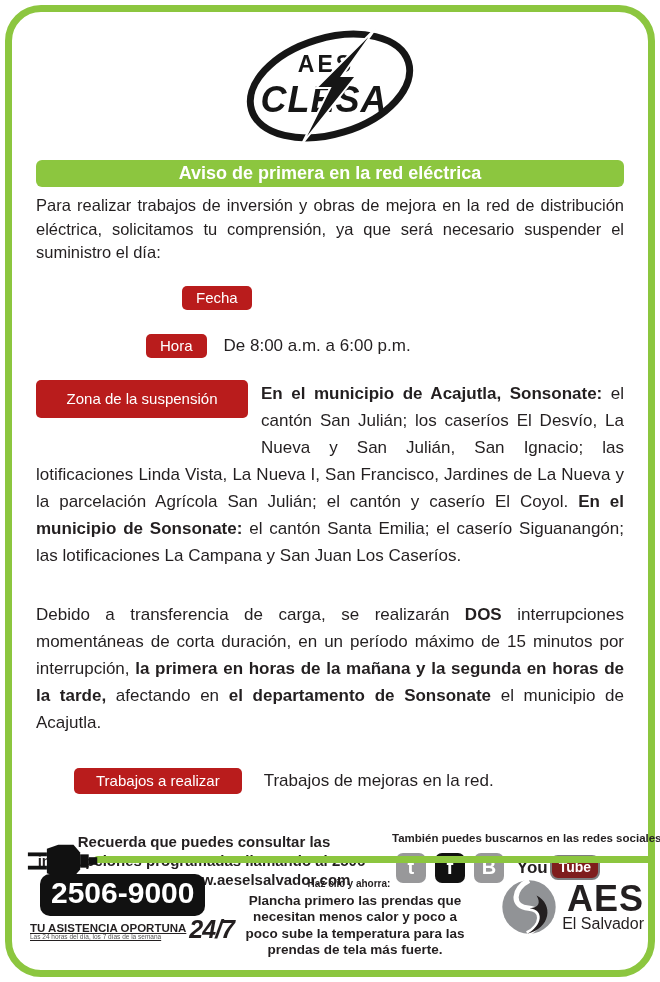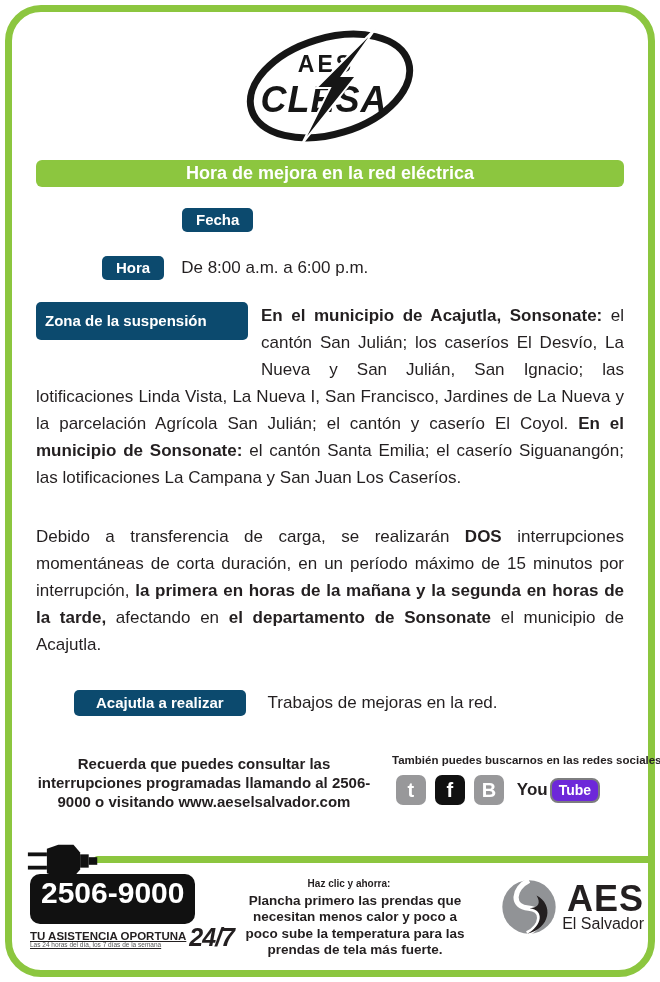--- a/index.html
+++ b/index.html
@@ -13,23 +13,23 @@
   .logo-wrap svg { display:block; }
 
   .banner { margin-top:12px; background:#8cc63f; border-radius:6px; height:27px;
             display:flex; align-items:center; justify-content:center;
             color:#fff; font-weight:bold; font-size:18px; }
 
   .intro { margin-top:7px; font-size:16.5px; line-height:23.5px; text-align:justify; }
 
   .kv-row { display:flex; align-items:center; }
   .kv-row.fecha { margin:21px 0 0 146px; }
-  .kv-row.hora  { margin:24px 0 0 66px; }
-  .pill { background:#0c4a6e; color:#fff; font-weight:bold; border-radius:5px;
-          white-space:nowrap; }
+  .kv-row.hora  { margin:24px 0 0 110px; }
+  .pill { background:#b91c1c; color:#fff; font-weight:normal; border-radius:5px;
+          text-align:center; white-space:nowrap; }
   .pill.small { font-size:15px; padding:3px 14px 4px; }
   .kv-val { margin-left:17px; font-size:17px; }
 
   .rich-block { font-size:17px; line-height:27px; text-align:justify; }
   .rich-block .b { font-weight:bold; }
   .zona-block { margin-top:22px; }
   .transf-block { margin-top:32px; }
   .float-label { float:left; width:212px; height:56px; margin-right:13px; }
   .float-label .pill { display:block; font-size:15px; padding:5px 9px 6px; }
   .clearfix::after { content:""; display:block; clear:both; }
@@ -42,31 +42,31 @@
   .footer-left { width:342px; font-weight:bold; font-size:15px; line-height:19px; text-align:center; }
   .footer-right { width:252px; }
   .social-title { font-weight:bold; font-size:11.5px; text-align:left; white-space:nowrap;margin-left:20px; }
   .social-row { margin-top:9px; display:flex; align-items:center; justify-content:center; gap:9px; }
   .sq-icon { width:30px; height:30px; border-radius:7px; display:flex; align-items:center; justify-content:center;
              color:#fff; font-weight:bold; font-size:20px; }
   .sq-icon.grey { background:#98989a; }
   .sq-icon.black { background:#111; }
   .yt { display:flex; align-items:center; gap:2px; margin-left:4px; }
   .yt-you { font-weight:bold; font-size:17px; color:#231f20; }
-  .yt-tube { background:#6d28d9; border:2px solid #7d7d7f; color:#fff; font-weight:bold; font-size:14px;
+  .yt-tube { background:#7f1d1d; border:2px solid #7d7d7f; color:#fff; font-weight:bold; font-size:14px;
              border-radius:8px; padding:2px 7px 3px; }
 
   .cable { position:absolute; top:856px; left:94px; right:11px; height:7px; background:#8cc63f;
            border-radius:4px 0 0 4px; }
   .plug { position:absolute; top:842px; left:26px; }
 
   .bottom { position:absolute; top:874px; left:30px; right:16px; display:flex; align-items:flex-start; }
   .phone-col { width:192px; }
   .phone-box { display:inline-block; background:#111; color:#fff; font-weight:bold; font-size:30px;
-               letter-spacing:0; padding:2px 11px 14px; border-radius:10px; white-space:nowrap; }
+               letter-spacing:0; padding:2px 11px 6px; border-radius:10px; white-space:nowrap;margin-left:10px; }
   .assist-row { display:flex; align-items:flex-end; margin-top:2px; }
   .assist-col { line-height:1.05;text-decoration:underline; }
   .assist-main { font-weight:bold; font-size:11.5px; white-space:nowrap; }
   .assist-fine { font-size:6.5px; color:#555; white-space:nowrap; }
   .badge247 { font-weight:bold; font-style:italic; font-size:25px; letter-spacing:-1px; margin-left:3px; line-height:0.9; }
 
   .tip-col { flex:1; text-align:center; font-size:13.5px; line-height:16.5px; padding:2px 6px 0; }
   .tip-title { font-weight:bold; font-size:10px; }
   .tip-body { font-weight:bold;margin-left:12px; }
 
@@ -87,22 +87,23 @@
       <svg width="176" height="124" viewBox="0 0 176 124">
         <g transform="rotate(-17 88 62)">
           <ellipse cx="88" cy="62" rx="82" ry="48" fill="none" stroke="#161616" stroke-width="7"></ellipse>
         </g>
         <text x="84" y="48" font-size="23" font-weight="bold" letter-spacing="3" text-anchor="middle" fill="#161616">AES</text>
         <text x="82" y="88" font-size="36" font-weight="bold" font-style="italic" letter-spacing="1" text-anchor="middle" fill="#161616">CLESA</text>
         <polygon points="134,4 100,52 114,52 60,120 88,64 74,64" fill="#161616" stroke="#fff" stroke-width="2"></polygon>
       </svg>
     </div>
 
-    <div class="banner">Hora de mejora en la red eléctrica</div>
+    <div class="banner">Aviso de primera en la red eléctrica</div>
 
+    <p class="intro">Para realizar trabajos de inversión y obras de mejora en la red de distribución eléctrica, solicitamos tu comprensión, ya que será necesario suspender el suministro el día:</p>
 
     <div class="kv-row fecha">
       <span class="pill small">Fecha</span>
     </div>
 
     <div class="kv-row hora">
       <span class="pill small">Hora</span>
       <span class="kv-val">De 8:00 a.m. a 6:00 p.m.</span>
     </div>
 
@@ -111,21 +112,21 @@
         <span class="pill">Zona de la suspensión</span>
       </span>
       <span><span class="b">En el municipio de Acajutla, Sonsonate: </span><span>el cantón San Julián; los caseríos El Desvío, La Nueva y San Julián, San Ignacio; las lotificaciones Linda Vista, La Nueva I, San Francisco, Jardines de La Nueva y la parcelación Agrícola San Julián; el cantón y caserío El Coyol. </span><span class="b">En el municipio de Sonsonate: </span><span>el cantón Santa Emilia; el caserío Siguanangón; las lotificaciones La Campana y San Juan Los Caseríos.</span></span>
     </div>
 
     <div class="rich-block transf-block clearfix">
       <span><span>Debido a transferencia de carga, se realizarán </span><span class="b">DOS</span><span> interrupciones momentáneas de corta duración, en un período máximo de 15 minutos por interrupción, </span><span class="b">la primera en horas de la mañana y la segunda en horas de la tarde,</span><span> afectando en </span><span class="b">el departamento de Sonsonate</span><span> el municipio de Acajutla.</span></span>
     </div>
 
     <div class="trabajos-row">
-      <span class="pill">Acajutla a realizar</span>
+      <span class="pill">Trabajos a realizar</span>
       <span class="kv-val">Trabajos de mejoras en la red.</span>
     </div>
 
     <div class="footer">
       <div class="footer-left">Recuerda que puedes consultar las interrupciones programadas llamando al 2506-9000 o visitando www.aeselsalvador.com</div>
       <div class="footer-right">
         <div class="social-title">También puedes buscarnos en las redes sociales</div>
         <div class="social-row">
           <span class="sq-icon grey">t</span>
           <span class="sq-icon black">f</span>

